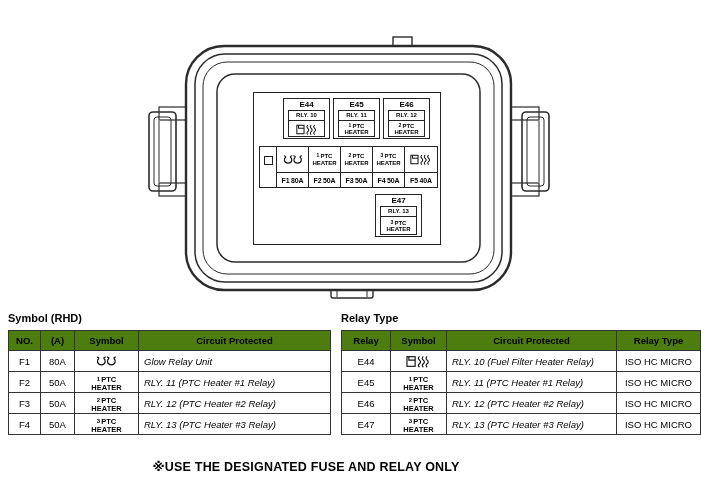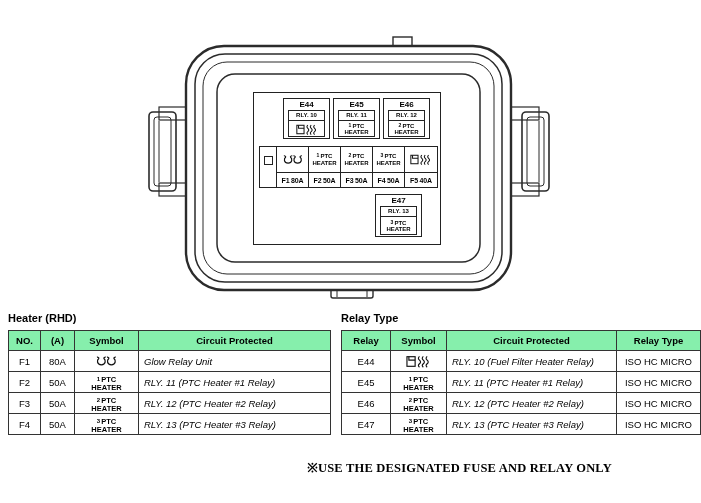--- a/index.html
+++ b/index.html
@@ -39,28 +39,28 @@
 
   svg.glow { width:20px; height:10px; }
   svg.fuel { width:24px; height:12px; }
   .rb-sym svg.fuel { width:22px; height:11px; }
   td svg.glow { width:21px; height:11px; vertical-align:middle; }
   td svg.fuel { width:25px; height:13px; vertical-align:middle; }
 
   .tbl-title { position:absolute; font-size:11px; font-weight:bold; }
   table.dtable { position:absolute; border-collapse:collapse; table-layout:fixed; background:#fff; }
   .dtable th, .dtable td { border:1px solid #333; padding:0 2px; }
-  .dtable th { background:#86efac; font-size:9.5px; height:20px; text-align:center; }
+  .dtable th { background:#4d7c0f; font-size:9.5px; height:20px; text-align:center; }
   .dtable td { font-size:9.5px; height:21px; }
   .td-c { text-align:center;margin-left:6px; }
   .td-l { text-align:left; padding-left:5px !important;font-style:italic; }
   .sym-cell { text-align:center; vertical-align:middle; }
 
-  #footer { position:absolute; left:0; top:459px; width:612px; text-align:right;
-            font-size:12.5px; font-weight:bold; letter-spacing:0.2px;font-family:Liberation Serif, serif; }
+  #footer { position:absolute; left:0; top:459px; width:612px; text-align:center;
+            font-size:12.5px; font-weight:bold; letter-spacing:0.2px; }
 </style>
 </head>
 <body>
 
 <svg class="casing" width="701" height="310">
   <g fill="none" stroke="#2b2b2b">
 
     <g>
       <rect x="393" y="37" width="19" height="12" stroke-width="1.4"></rect>
     </g>
@@ -231,21 +231,21 @@
             <span class="ptc-num">3</span>
             <span>PTC</span>
           </span>
           <span>HEATER</span>
         </span>
       </div>
     </div>
   </div>
 </div>
 
-<div class="tbl-title" style="left:8px;top:312px">Heater (RHD)</div>
+<div class="tbl-title" style="left:8px;top:312px">Symbol (RHD)</div>
 <table class="dtable" style="left:8px;top:330px">
   <thead>
     <tr>
       <th style="width:32px">NO.</th>
       <th style="width:34px">(A)</th>
       <th style="width:64px">Symbol</th>
       <th style="width:192px">Circuit Protected</th>
     </tr>
   </thead>
   <tbody>

